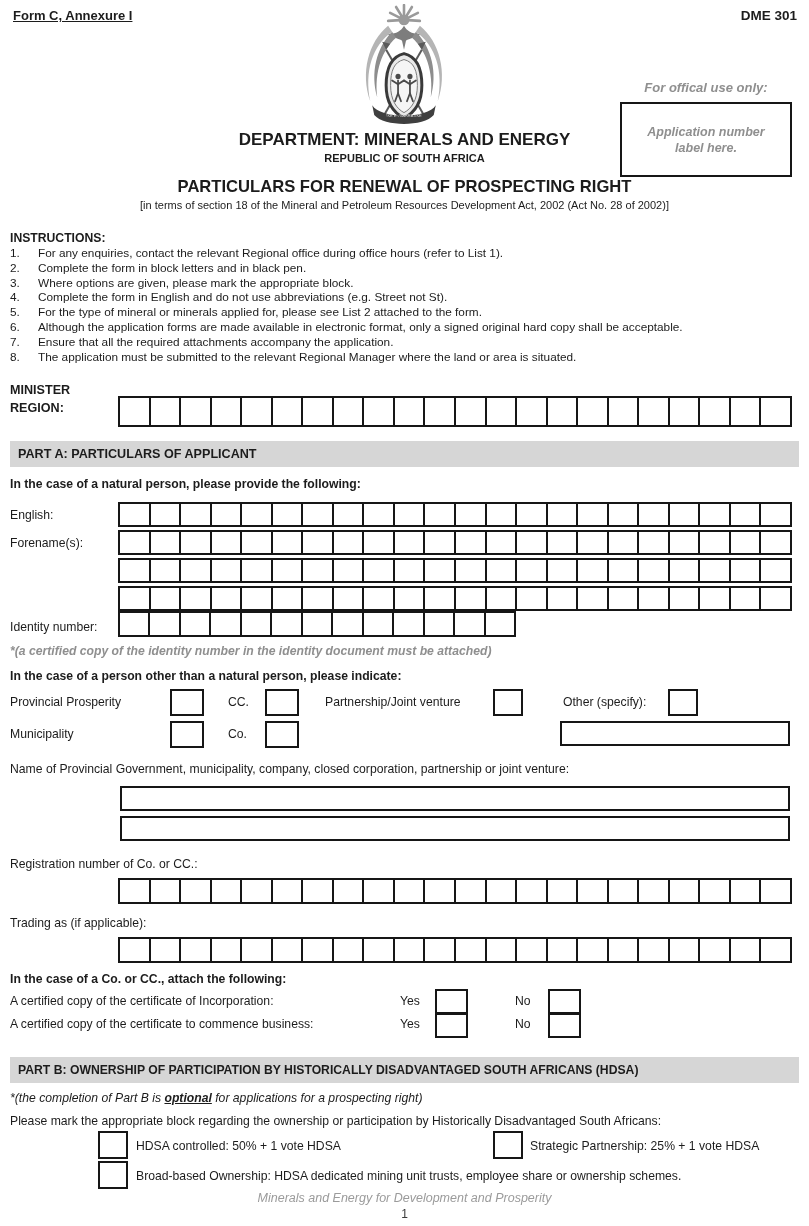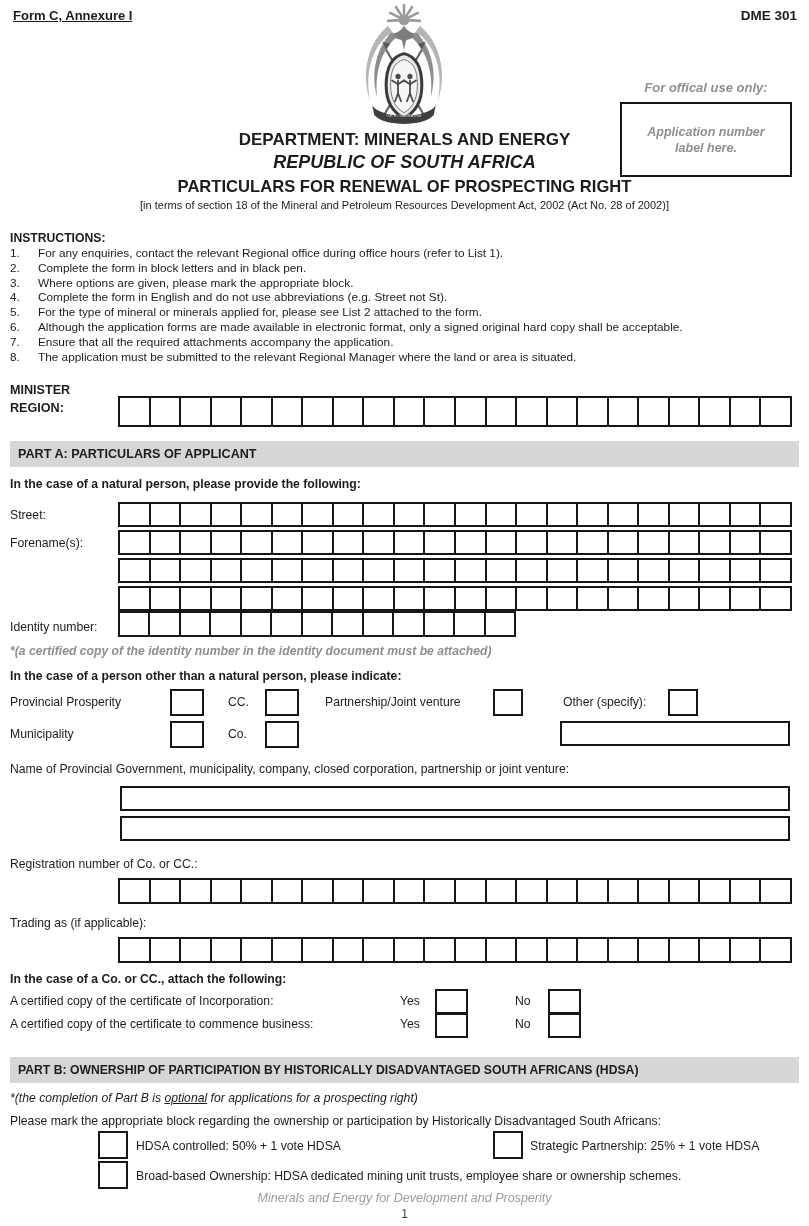--- a/index.html
+++ b/index.html
@@ -23,21 +23,21 @@
   .cellrow .cell:first-child{border-left:none;}
   .box{border:2px solid #161616;background:#fff;box-sizing:border-box;}
   .ins-row{display:flex;line-height:14.8px;font-size:11.8px;}
   .ins-num{width:28px;flex:0 0 28px;}
   #form-code{text-decoration:underline;font-weight:bold;font-size:13px;}
   #app-box{
     border:2px solid #161616;box-sizing:border-box;
     display:flex;align-items:center;justify-content:center;text-align:center;
   }
   #app-box span{font-size:12.5px;line-height:16px;width:130px;}
-  .optional-word{font-weight:normal;text-decoration:underline;}
+  .optional-word{font-weight:bold;text-decoration:underline;}
 </style>
 </head>
 <body>
 
 <div id="page">
 
   <div id="form-code" class="abs" style="left:13px;top:8px;">Form C, Annexure I</div>
   <div class="abs b" style="right:12px;top:8px;font-size:13.5px;">DME 301</div>
 
   <div class="abs" style="left:344px;top:4px;">
@@ -80,21 +80,21 @@
       <text x="60" y="114" font-size="4" fill="#dcdcdc" text-anchor="middle">!KE E: /XARRA //KE</text>
     </svg>
   </div>
 
   <div class="abs grayit" style="left:620px;top:80px;width:172px;text-align:center;font-size:13px;">For offical use only:</div>
   <div id="app-box" class="abs grayit" style="left:620px;top:102px;width:172px;height:75px;">
     <span>Application number label here.</span>
   </div>
 
   <div class="abs ctr b" style="top:130px;font-size:17px;">DEPARTMENT: MINERALS AND ENERGY</div>
-  <div class="abs ctr b" style="top:152px;font-size:18px;font-style:italic;">REPUBLIC OF SOUTH AFRICA</div>
+  <div class="abs ctr b" style="top:152px;font-size:11px;">REPUBLIC OF SOUTH AFRICA</div>
   <div class="abs ctr b" style="top:177px;font-size:16.6px;">PARTICULARS FOR RENEWAL OF PROSPECTING RIGHT</div>
   <div class="abs ctr" style="top:199px;font-size:11px;">[in terms of section 18 of the Mineral and Petroleum Resources Development Act, 2002 (Act No. 28 of 2002)]</div>
 
   <div class="abs" style="left:10px;top:231px;width:790px;">
     <div class="b" style="font-size:12.2px;line-height:15px;">INSTRUCTIONS:</div>
     <div class="ins-row">
         <span class="ins-num">1.</span>
         <span>For any enquiries, contact the relevant Regional office during office hours (refer to List 1).</span>
       </div>
     <div class="ins-row">
@@ -151,21 +151,21 @@
       <div class="cell"></div>
       <div class="cell"></div>
       <div class="cell"></div>
       <div class="cell"></div>
     </div>
 
   <div class="abs graybar" style="left:10px;top:441px;width:789px;">PART A: PARTICULARS OF APPLICANT</div>
 
   <div class="abs b lbl" style="left:10px;top:477px;">In the case of a natural person, please provide the following:</div>
 
-  <div class="abs lbl" style="left:10px;top:508px;">Street:</div>
+  <div class="abs lbl" style="left:10px;top:508px;">English:</div>
   <div class="abs cellrow" style="left:118px;top:502px;width:674px;height:25px;">
       <div class="cell"></div>
       <div class="cell"></div>
       <div class="cell"></div>
       <div class="cell"></div>
       <div class="cell"></div>
       <div class="cell"></div>
       <div class="cell"></div>
       <div class="cell"></div>
       <div class="cell"></div>

